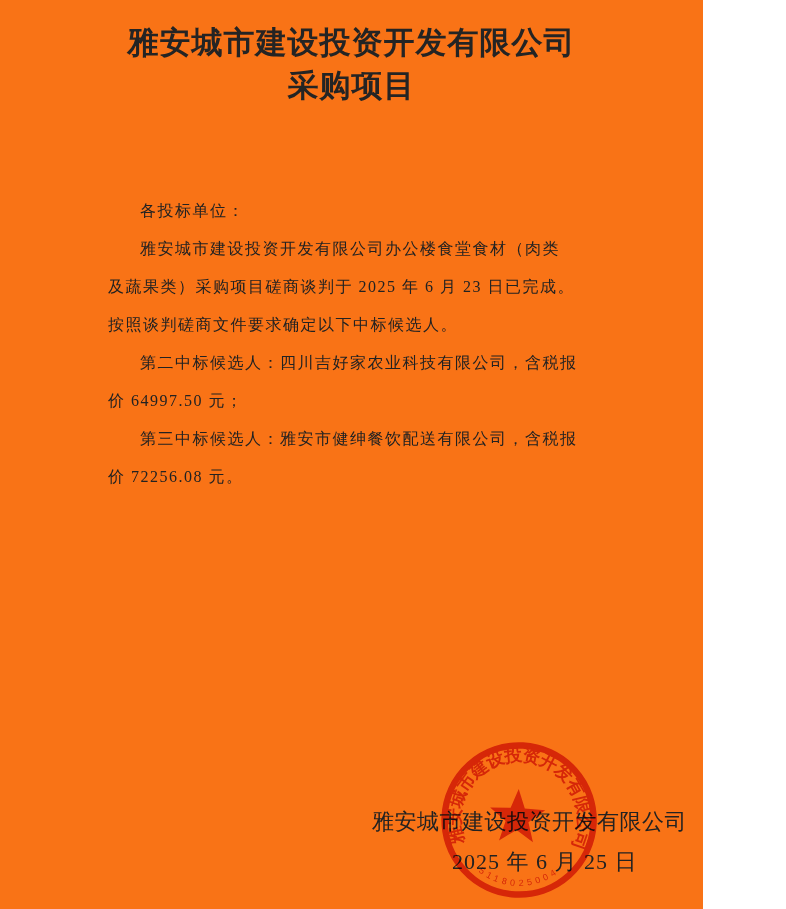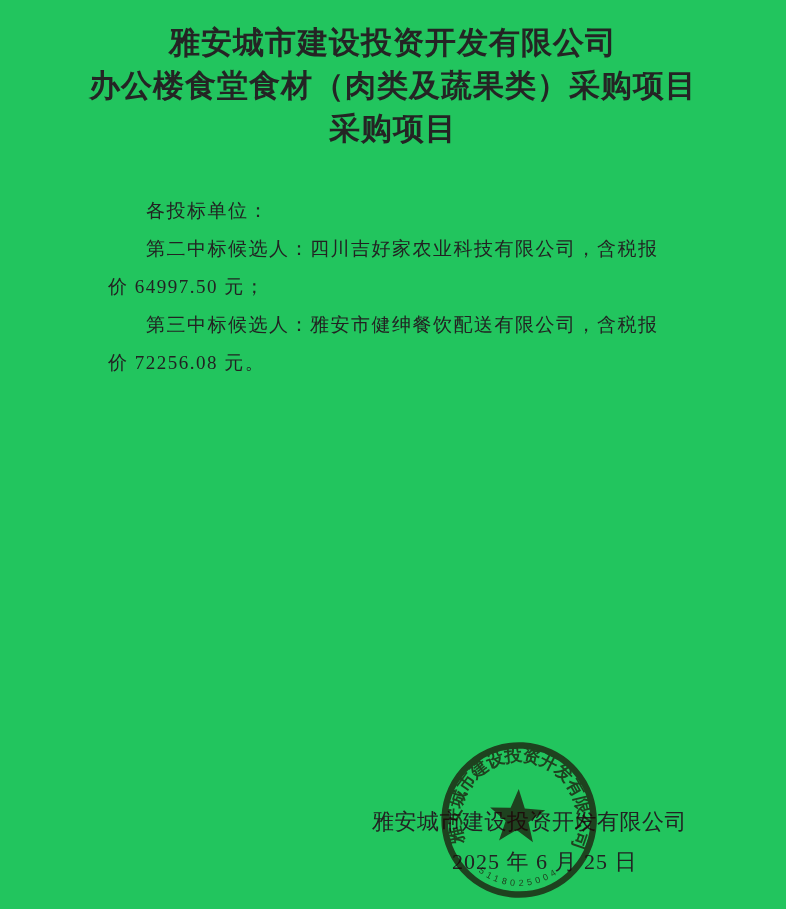--- a/index.html
+++ b/index.html
@@ -1,21 +1,21 @@
 <!DOCTYPE html>
 <html><head>
 <meta charset="utf-8">
 <style>
   * { margin: 0; padding: 0; box-sizing: border-box; }
   html, body { background: #ffffff; }
   .page {
     position: relative;
-    width: 786px;
+    width: 703px;
     height: 909px;
-    background: #22c55e;
+    background: #f97316;
     font-family: "Liberation Serif", serif;
     color: #1f1f1f;
     overflow: hidden;
   }
   .title {
     position: absolute;
     top: 21px;
     left: 0;
     width: 100%;
     text-align: center;
@@ -23,21 +23,21 @@
     font-weight: 700;
     line-height: 43px;
     letter-spacing: 1px;
     color: #242424;
   }
   .doc-body {
     position: absolute;
     top: 192px;
     left: 108px;
     width: 606px;
-    font-size: 19px;
+    font-size: 16px;
     line-height: 38px;
     letter-spacing: 1.5px;
     color: #222222;
   }
   .para {
     margin: 0;
     text-indent: 2em;
     white-space: pre;
   }
   .signature {
@@ -82,26 +82,28 @@
     letter-spacing: 1.5px;
   }
 </style>
 </head>
 <body>
 
 <div class="page">
 
   <div class="title">
     <div>雅安城市建设投资开发有限公司</div>
-    <div>办公楼食堂食材（肉类及蔬果类）采购项目</div>
     <div>采购项目</div>
   </div>
 
   <div class="doc-body">
     <p class="para">各投标单位：</p>
+    <p class="para">雅安城市建设投资开发有限公司办公楼食堂食材（肉类
+及蔬果类）采购项目磋商谈判于 2025 年 6 月 23 日已完成。
+按照谈判磋商文件要求确定以下中标候选人。</p>
     <p class="para">第二中标候选人：四川吉好家农业科技有限公司，含税报
 价 64997.50 元；</p>
     <p class="para">第三中标候选人：雅安市健绅餐饮配送有限公司，含税报
 价 72256.08 元。</p>
   </div>
 
   <div class="signature">雅安城市建设投资开发有限公司</div>
 
   <div class="doc-date">2025 年 6 月 25 日</div>
 

